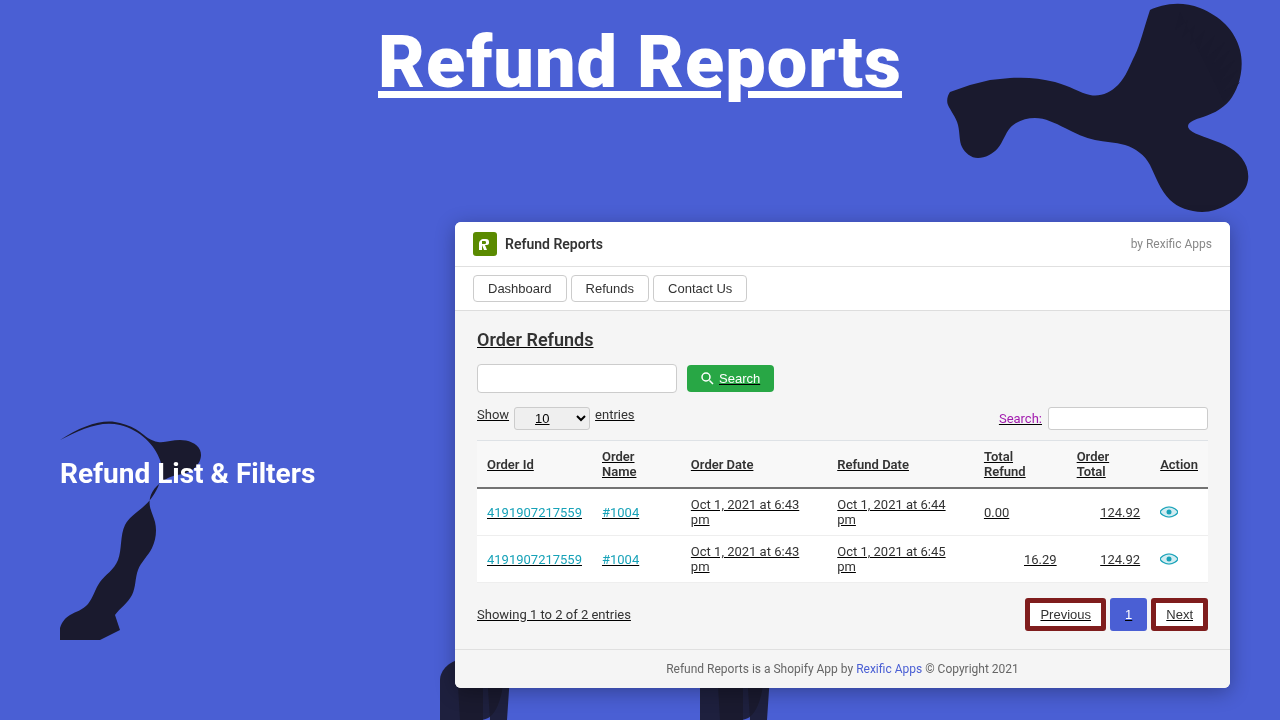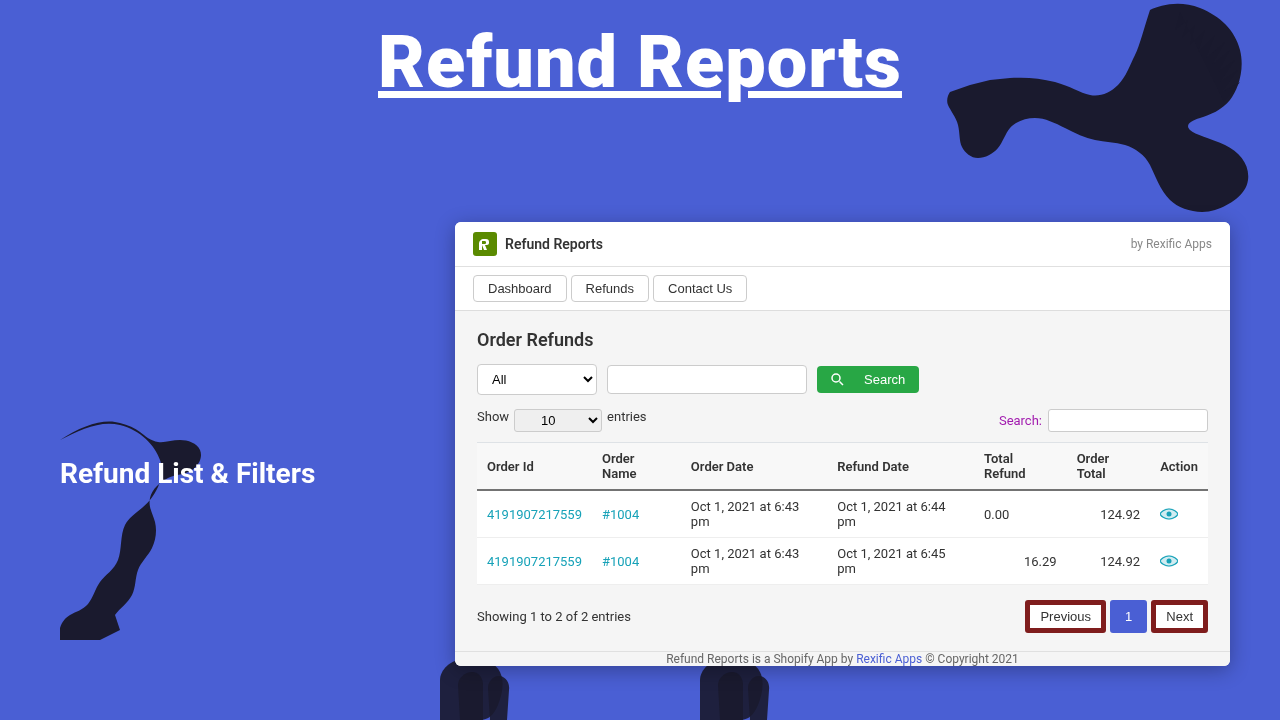--- a/index.html
+++ b/index.html
@@ -120,20 +120,21 @@
       border-radius: 4px;
       background: white;
       font-size: 13px;
       color: #333;
       cursor: pointer;
     }
 
     
     .main-content {
       padding: 18px 22px;
+      text-decoration: underline;
     }
 
     .section-title {
       font-size: 18px;
       font-weight: 600;
       color: #333;
       margin-bottom: 14px;
     }
 
     
@@ -162,39 +163,39 @@
     .search-btn {
       padding: 6px 14px;
       background: #28a745;
       color: white;
       border: none;
       border-radius: 4px;
       font-size: 13px;
       cursor: pointer;
       display: flex;
       align-items: center;
-      gap: 20px;
+      gap: 5px;
     }
 
     
     .entries-row {
       display: flex;
       align-items: center;
       justify-content: space-between;
       margin-bottom: 10px;
       font-size: 13px;
       color: #333;
     }
     .entries-left {
       display: flex;
       align-items: flex-start;
       gap: 5px;
     }
     .entries-select {
-      padding: 2px 22px;
+      padding: 2px 16px;
       border: 1px solid #ccc;
       border-radius: 3px;
       font-size: 13px;
     }
     .search-right {
       display: flex;
       align-items: center;
       gap: 6px;
     }
     .search-right-label {
@@ -267,21 +268,21 @@
       background: #4a5fd4;
       color: white;
       border-color: #4a5fd4;
     }
 
     
     .app-footer {
       background: #f5f5f5;
       border-top: 1px solid #e0e0e0;
       text-align: center;
-      padding: 0;
+      padding: 12px;
       font-size: 12px;
       color: #666;
     }
     .footer-link {
       color: #4a5fd4;
       text-decoration: none;
     }
 
     
     .dino-silhouette {
@@ -378,23 +379,20 @@
   <div class="nav-tabs">
     <button class="nav-tab">Dashboard</button>
     <button class="nav-tab">Refunds</button>
     <button class="nav-tab">Contact Us</button>
   </div>
 
   <div class="main-content">
     <div class="section-title">Order Refunds</div>
 
     <div class="filter-row">
-      <select class="filter-select">
-        <option>All</option>
-      </select>
       <input type="text" class="filter-input" style="">
       <button class="search-btn">
         <svg width="13" height="13" viewBox="0 0 13 13" fill="white">
           <circle cx="5" cy="5" r="4" stroke="white" stroke-width="1.5" fill="none"></circle>
           <line x1="8.5" y1="8.5" x2="12" y2="12" stroke="white" stroke-width="1.5"></line>
         </svg>
         <span>Search</span>
       </button>
     </div>
 

